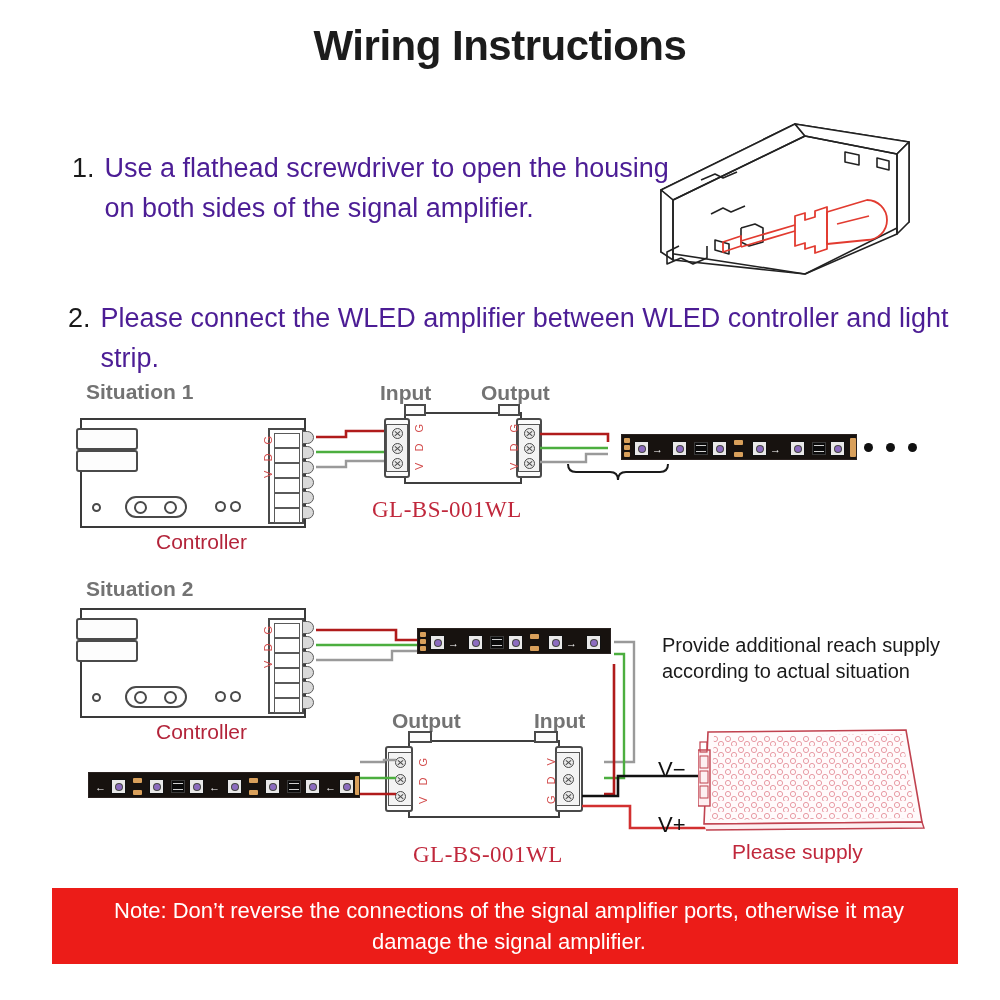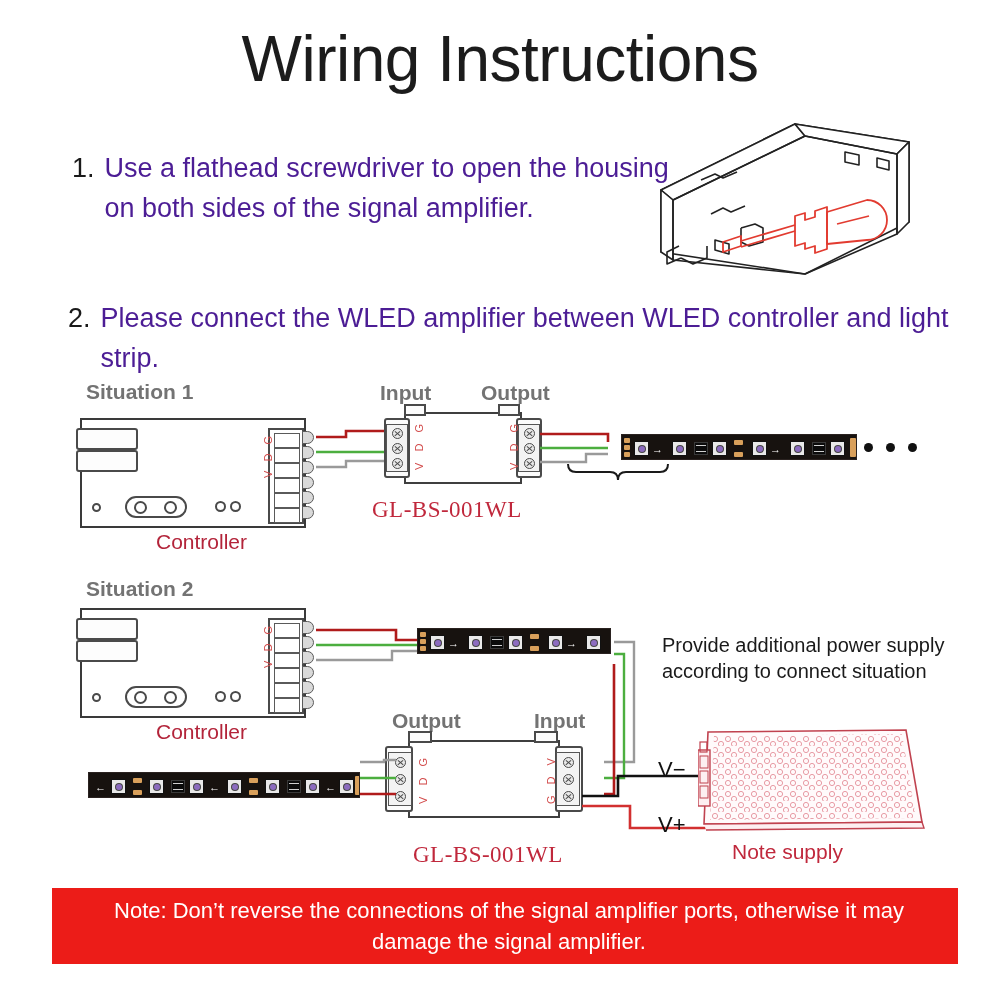--- a/index.html
+++ b/index.html
@@ -14,22 +14,22 @@
     overflow: hidden;
   }
   #root { position: absolute; inset: 0; }
 
   .abs { position: absolute; }
 
   
   .title {
     left: 0; right: 0; top: 22px;
     text-align: center;
-    font-size: 64px;
-    font-weight: 400;
+    font-size: 42px;
+    font-weight: 700;
     letter-spacing: -0.5px;
     color: #1c1c1c;
   }
 
   
   .step { position: absolute; display: flex; gap: 10px; }
   .step-num {
     font-size: 27px; line-height: 40px; color: #1a1a1a;
     flex: 0 0 auto;
   }
@@ -431,21 +431,21 @@
     <div class="led-chip" style="left:50px; top:6px; width:15px; height:15px;"></div>
     <div class="ic-chip" style="left:72px; top:7px; width:14px; height:13px;"></div>
     <div class="led-chip" style="left:90px; top:6px; width:15px; height:15px;"></div>
     <div class="strip-pad" style="left:112px; top:5px; width:9px; height:5px;"></div>
     <div class="strip-pad" style="left:112px; top:17px; width:9px; height:5px;"></div>
     <div class="led-chip" style="left:130px; top:6px; width:15px; height:15px;"></div>
     <div class="strip-arrow" style="left:148px; top:9px;">→</div>
     <div class="led-chip" style="left:168px; top:6px; width:15px; height:15px;"></div>
   </div>
 
-  <div class="abs lbl-dark" style="left:662px; top:632px; width:300px;">Provide additional power supply according to connect situation</div>
+  <div class="abs lbl-dark" style="left:662px; top:632px; width:300px;">Provide additional reach supply according to actual situation</div>
 
   <div class="abs lbl-red" style="left:392px; top:709px;">Output</div>
   <div class="abs lbl-red" style="left:534px; top:709px;">Input</div>
 
   <div class="abs amp" style="left:408px; top:740px; width:152px; height:78px;"></div>
   <div class="abs amp-cap" style="left:385px; top:746px; width:28px; height:66px; border-radius:3px;"></div>
   <div class="abs amp-cap" style="left:555px; top:746px; width:28px; height:66px; border-radius:3px;"></div>
   <div class="abs amp-cap" style="left:408px; top:731px; width:24px; height:12px;"></div>
   <div class="abs amp-cap" style="left:534px; top:731px; width:24px; height:12px;"></div>
   <div class="abs amp-screwblock" style="left:388px; top:752px; width:24px; height:54px;"></div>
@@ -511,19 +511,19 @@
     <polygon points="10,8 208,6 224,98 6,100" fill="#fffafb" stroke="#c0424f" stroke-width="1.6"></polygon>
     <polygon points="16,12 204,10 218,94 12,96" fill="url(#vents)" stroke="none"></polygon>
     <rect x="0" y="26" width="12" height="56" fill="#fdeff1" stroke="#c0424f" stroke-width="1.4"></rect>
     <rect x="2" y="32" width="8" height="12" fill="none" stroke="#c0424f" stroke-width="1"></rect>
     <rect x="2" y="47" width="8" height="12" fill="none" stroke="#c0424f" stroke-width="1"></rect>
     <rect x="2" y="62" width="8" height="12" fill="none" stroke="#c0424f" stroke-width="1"></rect>
     <polyline points="6,100 224,98 226,104 8,106" fill="#fdeff1" stroke="#c0424f" stroke-width="1.4"></polyline>
     <rect x="2" y="18" width="7" height="10" fill="none" stroke="#c0424f" stroke-width="1.2"></rect>
   </svg>
 
-  <div class="abs psu-label" style="left:732px; top:840px;">Note supply</div>
+  <div class="abs psu-label" style="left:732px; top:840px;">Please supply</div>
 
   <div class="note">
     <div class="note-text">Note: Don’t reverse the connections of the signal amplifier ports, otherwise it may damage the signal amplifier.</div>
   </div>
 
 </div>
 
 </body></html>

